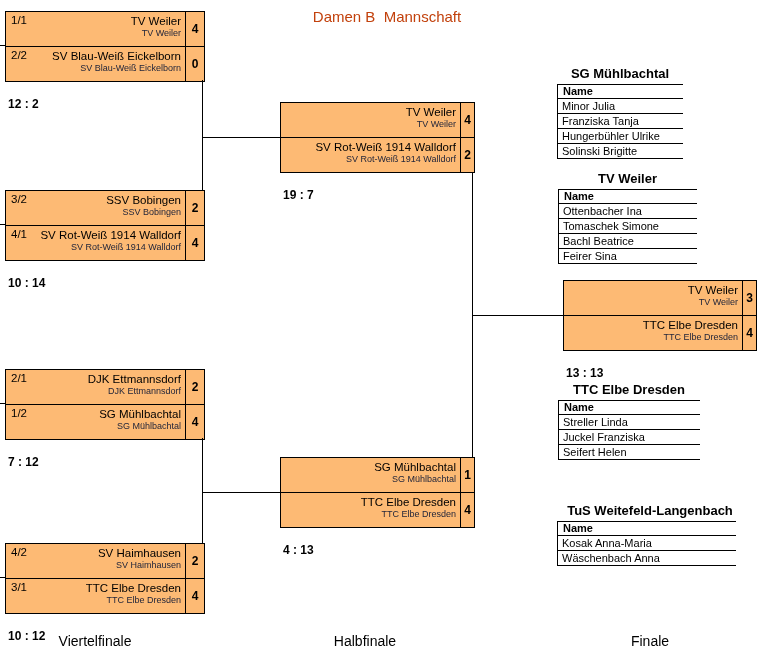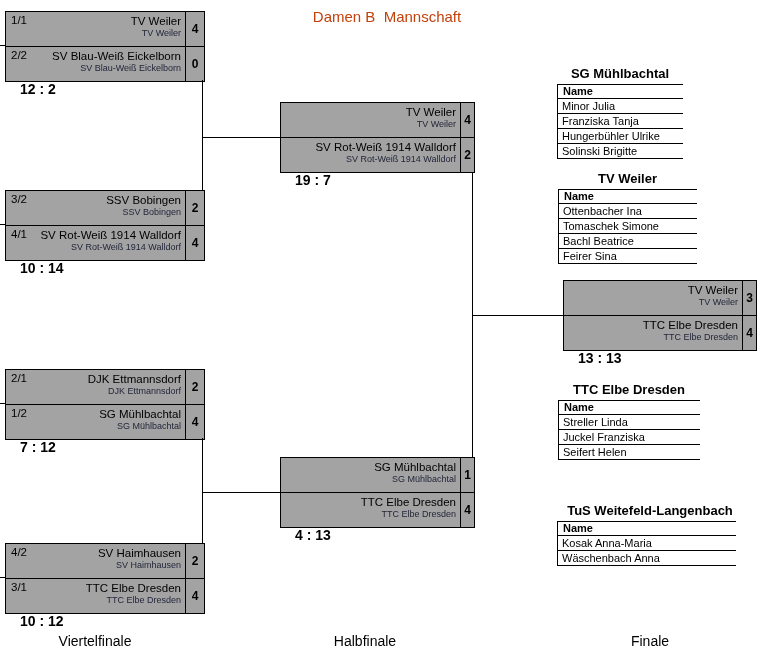--- a/index.html
+++ b/index.html
@@ -6,32 +6,32 @@
   body{
     width:760px;height:659px;position:relative;background:#ffffff;
     font-family:"Liberation Sans","DejaVu Sans",sans-serif;color:#000;
     overflow:hidden;
   }
   .page-title{
     position:absolute;transform:translateX(-50%);
     font-size:15px;white-space:pre;color:#c2410c;
   }
   
-  .match{position:absolute;border:1px solid #000;background:#a3a3a3;}
+  .match{position:absolute;border:1px solid #000;background:#fdba74;}
   .trow{display:grid;height:34px;}
   .trow.qf{grid-template-columns:28px 1fr 19px;}
   .trow.kn{grid-template-columns:1fr 14px;}
   .trow.second{border-top:1px solid #000;}
   .seed{font-size:11.5px;padding:2px 0 0 5px;}
   .tnames{display:flex;flex-direction:column;align-items:flex-end;padding:2px 4px 0 0;overflow:hidden;}
   .tmain{font-size:11.5px;line-height:14px;white-space:nowrap;}
   .tsub{font-size:9px;line-height:11px;color:#23263a;white-space:nowrap;}
   .tscore{border-left:1px solid #000;display:flex;align-items:center;justify-content:center;
     font-weight:bold;font-size:12px;}
-  .mresult{position:absolute;left:14px;top:100%;padding-top:0;font-size:14px;font-weight:bold;white-space:nowrap;}
+  .mresult{position:absolute;left:2px;top:100%;padding-top:16px;font-size:12px;font-weight:bold;white-space:nowrap;}
   
   .vline{position:absolute;width:1px;background:#000;}
   .hline{position:absolute;height:1px;background:#000;}
   
   .roster{position:absolute;}
   .rtitle{font-size:13px;font-weight:bold;text-align:center;white-space:nowrap;line-height:15px;margin-bottom:3px;}
   .rtable{border-left:1px solid #000;}
   .rheader{border-top:1px solid #000;border-bottom:1px solid #000;font-weight:bold;font-size:11px;
     height:13px;line-height:13px;padding-left:5px;}
   .rrow{border-bottom:1px solid #000;font-size:11px;height:14px;line-height:14px;padding-left:4px;white-space:nowrap;}

